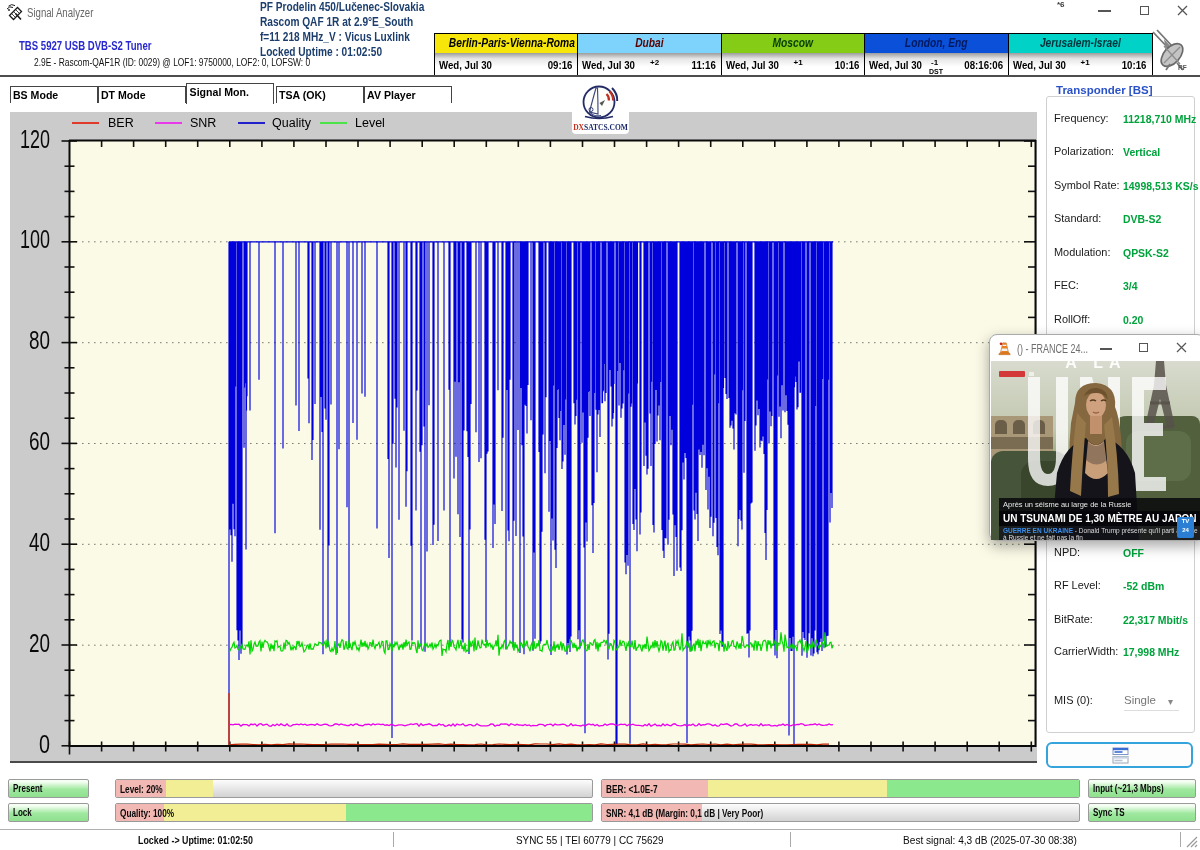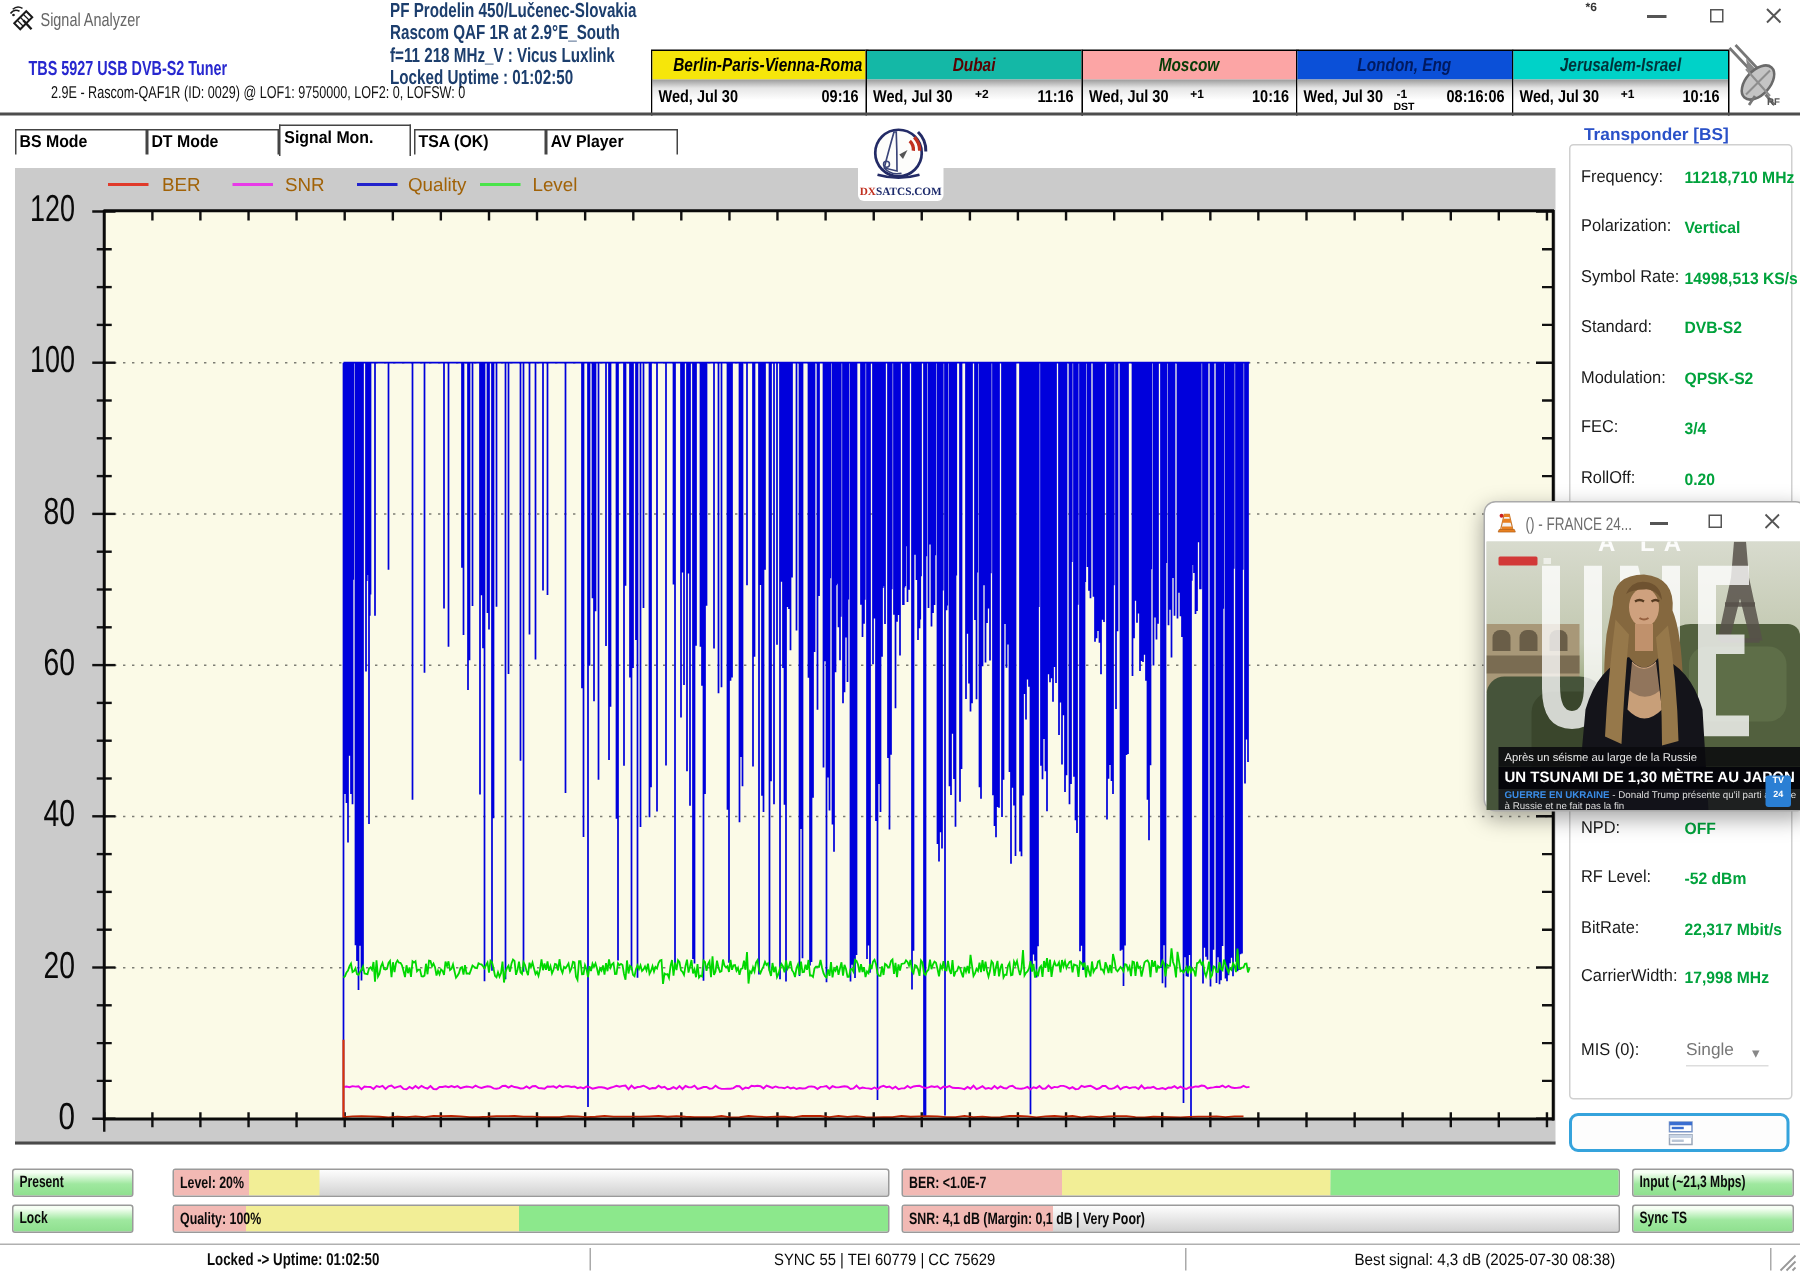--- a/index.html
+++ b/index.html
@@ -22,21 +22,21 @@
 .clock .dt .dst { position:absolute; font-weight:bold; font-size:7px; top:6.5px; }
 
 .hsep { left:0; top:75px; width:1200px; height:2px; background:#4d4d4d; }
 .tab { position:absolute; top:86px; height:17px; background:#fff; border:1.2px solid #444; border-bottom:none; font-size:11.5px; font-weight:bold; text-align:left; line-height:16px; }
 .tab span { display:inline-block; transform:scaleX(.92); white-space:nowrap; }
 .tab.active { top:83px; height:21px; border-width:1.6px; }
 
 .panel { left:10px; top:112px; width:1027px; height:651px; background:#cbcbcb; border-bottom:2px solid #4a4a4a; }
 .chart { position:absolute; left:10px; top:112px; }
 .leg { position:absolute; top:121.5px; height:2.2px; width:27px; }
-.legt { position:absolute; top:116px; font-size:12.5px; color:#a16207; }
+.legt { position:absolute; top:116px; font-size:12.5px; color:#000000; }
 
 .dxlogo { left:572px; top:82px; width:57px; height:52px; background:#fff; border-radius:4px; }
 .dxtxt { left:572px; top:123px; width:57px; text-align:center; font-size:7.5px; font-weight:bold; font-family:"Liberation Serif",serif; color:#1c2a6b; }
 
 .gbox { left:1046px; top:96px; width:149px; height:637px; border:1px solid #d0d0d0; border-radius:3px; }
 .gtitle { left:1053px; top:84px; background:#fff; padding:0 3px; color:#2a51c8; font-weight:bold; font-size:11.5px; }
 .trow { position:absolute; left:1054px; font-size:11.5px; color:#1a1a1a; transform:scaleX(.95); transform-origin:0 0; white-space:nowrap; }
 .tval { position:absolute; left:1123px; font-size:11px; color:#00a23c; font-weight:bold; white-space:nowrap; transform:scaleX(.95); transform-origin:0 0; }
 .misv { position:absolute; left:1124px; font-size:11.5px; color:#777; }
 .chev { position:absolute; left:1168px; color:#888; font-size:10px; }
@@ -74,29 +74,29 @@
 <div class="abs lof">2.9E - Rascom-QAF1R (ID: 0029) @ LOF1: 9750000, LOF2: 0, LOFSW: 0</div>
 
 <div class="clock" style="left:433.5px">
     <div class="hd" style="background:#f6e60a;color:#000"><span>Berlin-Paris-Vienna-Roma</span></div>
     <div class="dt">
       <span class="d">Wed, Jul 30</span>
       <span class="t">09:16</span>
     </div>
   </div>
 <div class="clock" style="left:577.0px">
-    <div class="hd" style="background:#14b8a6;color:#5a0000"><span>Dubai</span></div>
+    <div class="hd" style="background:#7dd3fc;color:#5a0000"><span>Dubai</span></div>
     <div class="dt">
       <span class="d">Wed, Jul 30</span>
       <span class="sup" style="left:72px">+2</span>
       <span class="t">11:16</span>
     </div>
   </div>
 <div class="clock" style="left:720.5px">
-    <div class="hd" style="background:#fca5a5;color:#063c06"><span>Moscow</span></div>
+    <div class="hd" style="background:#84cc16;color:#063c06"><span>Moscow</span></div>
     <div class="dt">
       <span class="d">Wed, Jul 30</span>
       <span class="sup" style="left:72px">+1</span>
       <span class="t">10:16</span>
     </div>
   </div>
 <div class="clock" style="left:864.0px">
     <div class="hd" style="background:#0b50d8;color:#011a60"><span>London, Eng</span></div>
     <div class="dt">
       <span class="d">Wed, Jul 30</span>

